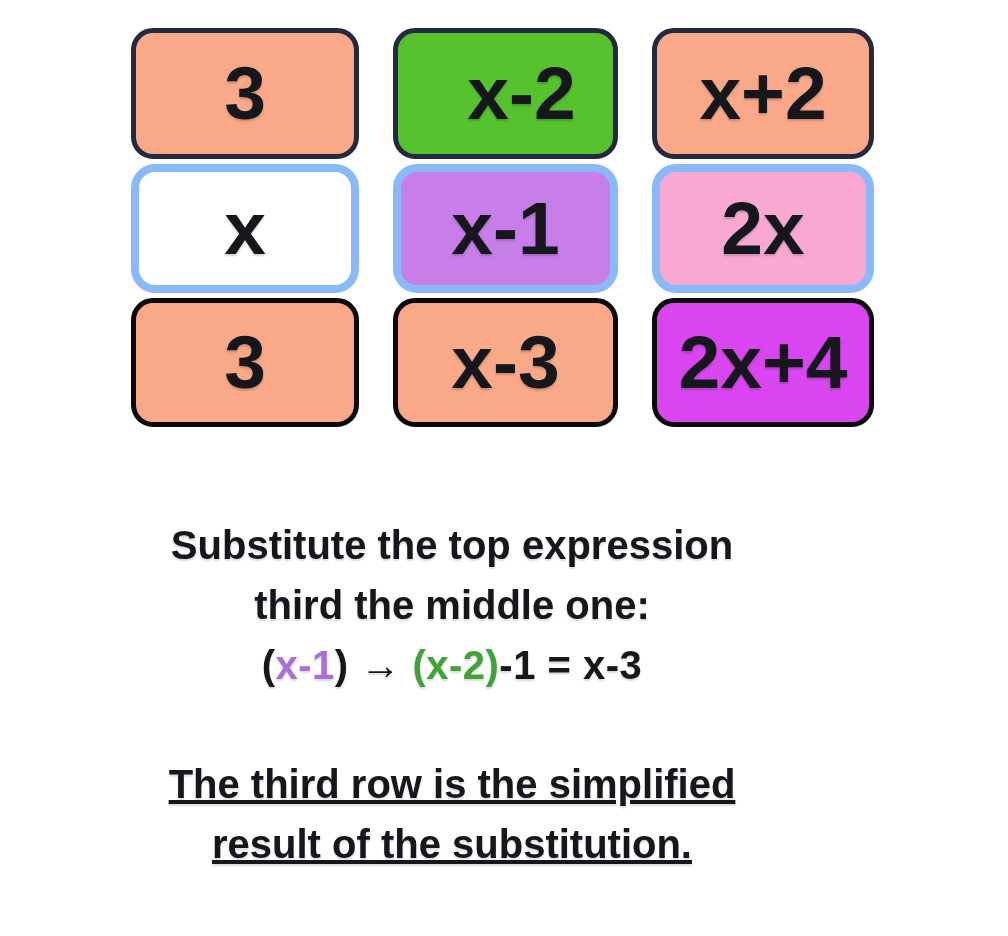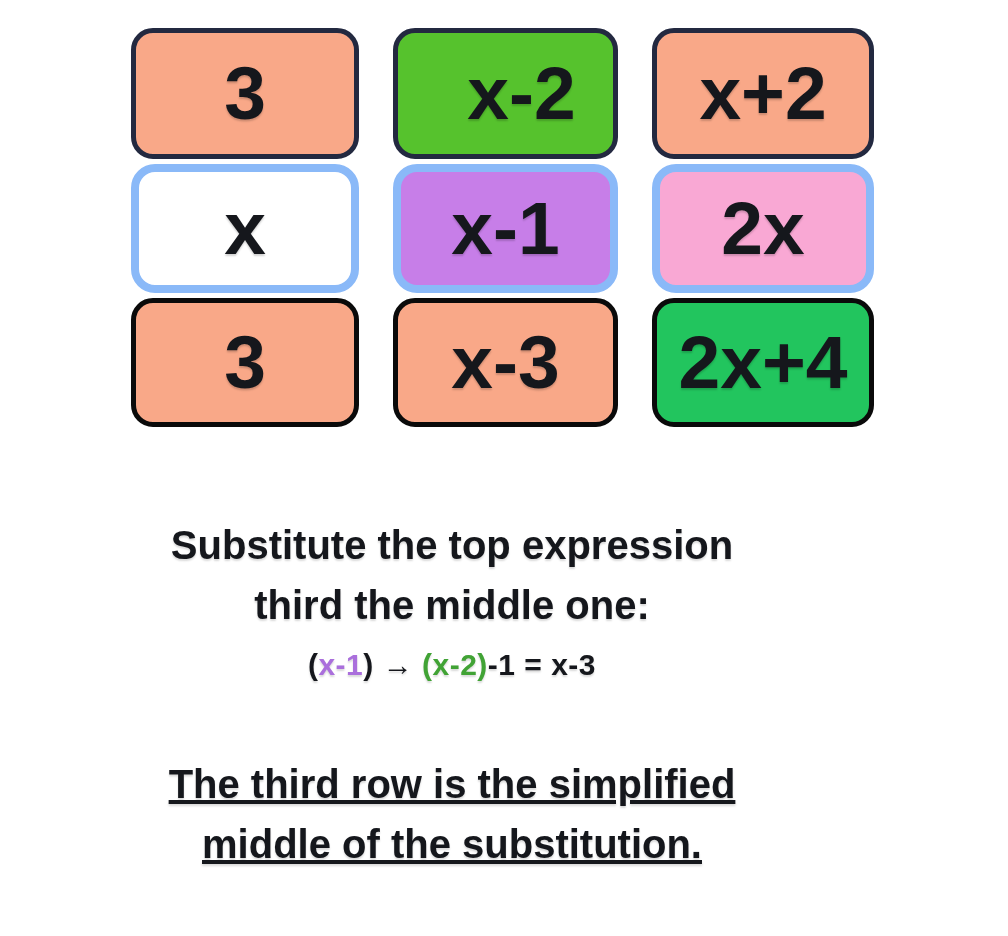--- a/index.html
+++ b/index.html
@@ -42,21 +42,21 @@
     left: 0; top: 515px;
     width: 904px;
     text-align: center;
     font-weight: 700;
     font-size: 40px;
     line-height: 60px;
     color: #15171c;
     text-shadow: 0 2px 2px rgba(0,0,0,0.15);
   }
   .equation {
-    font-size: 30px;
+    font-size: 40px;
     letter-spacing: 0.5px;
   }
   .footer-block { margin-top: 59px; text-decoration: underline; }
 </style>
 </head>
 <body>
 
 <div class="stage">
 
   <div class="grid">
@@ -80,31 +80,31 @@
     <div class="card mid" style="background-color: #f9a8d4; border-color: rgb(138, 185, 248);">
       <span>2x</span>
     </div>
 
     <div class="card" style="background-color: rgb(249, 168, 136); border-color: rgb(10, 10, 10);">
       <span>3</span>
     </div>
     <div class="card" style="background-color: rgb(249, 168, 136); border-color: rgb(10, 10, 10);">
       <span>x-3</span>
     </div>
-    <div class="card" style="background-color: #22c55e; border-color: rgb(10, 10, 10);">
+    <div class="card" style="background-color: #d946ef; border-color: rgb(10, 10, 10);">
       <span>2x+4</span>
     </div>
 
   </div>
 
   <div class="caption">
     <div>Substitute the top expression</div>
     <div>third the middle one:</div>
     <div class="equation">
       <span style="color: rgb(21, 23, 28);">(</span><span style="color: rgb(170, 111, 220);">x-1</span><span style="color: rgb(21, 23, 28);">)</span><span style="color: rgb(21, 23, 28);"> → </span><span style="color: rgb(65, 163, 53);">(x-2)</span><span style="color: rgb(21, 23, 28);">-1 = x-3</span>
     </div>
     <div class="footer-block">
       <div>The third row is the simplified</div>
-      <div>middle of the substitution.</div>
+      <div>result of the substitution.</div>
     </div>
   </div>
 
 </div>
 
 </body></html>

